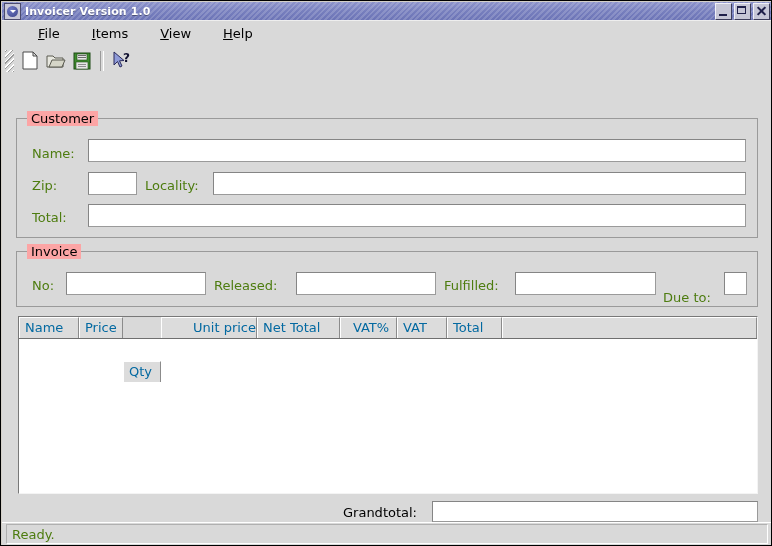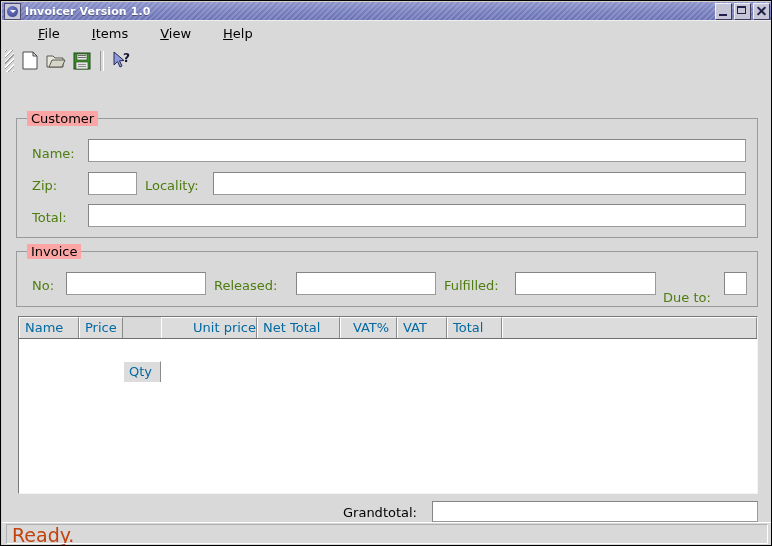--- a/index.html
+++ b/index.html
@@ -285,22 +285,22 @@
     left: 0; bottom: 0;
     width: 770px; height: 24px;
     box-sizing: border-box;
     background: #d9d9d9;
     border-top: 1px solid #ffffff;
     display: flex;
     align-items: center;
     padding-left: 10px;
   }
   .status-text {
-    font-size: 19px;
-    color: #c2410c;
+    font-size: 13px;
+    color: #4d7c0f;
   }
   .status-sunken {
     position: absolute;
     left: 4px; bottom: 2px;
     width: 762px; height: 20px;
     box-sizing: border-box;
     border-top: 1px solid #b0b0b0;
     border-left: 1px solid #b0b0b0;
     border-right: 1px solid #ffffff;
     border-bottom: 1px solid #ffffff;

